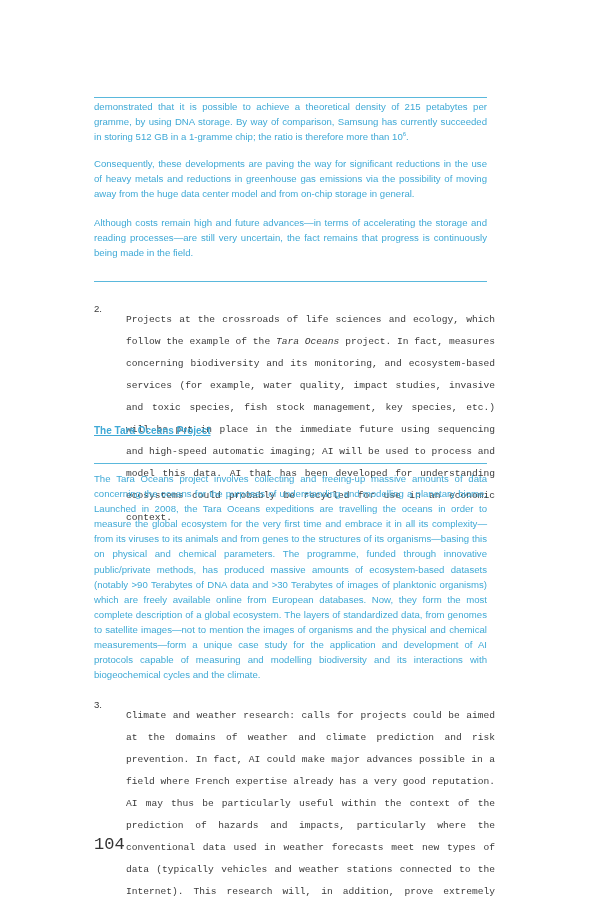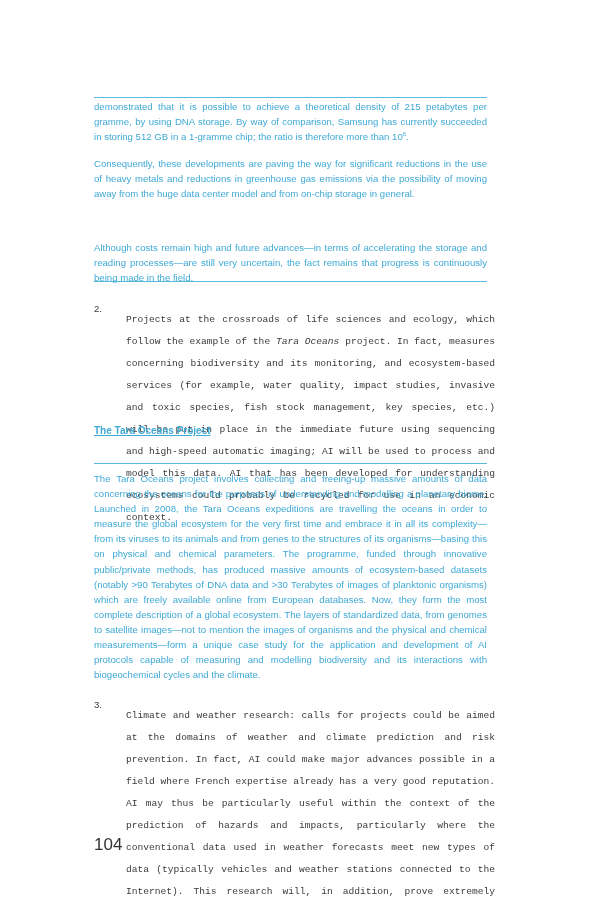--- a/index.html
+++ b/index.html
@@ -6,34 +6,34 @@
   body { width: 600px; height: 900px; position: relative; overflow: hidden;
          font-family: "Liberation Sans", sans-serif; }
   .rule { position: absolute; left: 94px; width: 393px; height: 1px; background: #5ab8dc; }
   .blue { color: #3fa9d6; }
   .p { position: absolute; left: 94px; width: 393px; font-size: 9.6px; line-height: 15.1px;
        text-align: justify; margin: 0; }
   .heading { position: absolute; left: 94px; font-size: 10px; font-weight: bold; color: #3fa9d6; }
   .num { position: absolute; left: 94px; font-size: 9.6px; line-height: 15.1px; color: #3a3a3a; }
   .item { position: absolute; left: 118px; width: 369px; font-size: 9.6px; line-height: 22px;
           text-align: justify; color: #3a3a3a; margin: 8px; font-family: Liberation Mono, monospace; }
-  .pagenum { position: absolute; left: 94px; top: 835px; font-size: 17px; color: #333; }
+  .pagenum { position: absolute; left: 94px; top: 835px; font-size: 17px; color: #333; font-family: Liberation Mono, monospace; }
   sup { font-size: 6px; line-height: 0; }
   em { font-style: italic; }
 </style>
 </head>
 <body>
 
 <div class="rule" style="top:97px;"></div>
 
 <p class="p blue" style="top:99px;"><span>demonstrated that it is possible to achieve a theoretical density of 215 petabytes per gramme, by using DNA storage. By way of comparison, Samsung has currently succeeded in storing 512 GB in a 1-gramme chip; the ratio is therefore more than 10</span><sup>6</sup><span>.</span></p>
 
 <p class="p blue" style="top:156px;">Consequently, these developments are paving the way for significant reductions in the use of heavy metals and reductions in greenhouse gas emissions via the possibility of moving away from the huge data center model and from on-chip storage in general.</p>
 
-<p class="p blue" style="top:240px;">Although costs remain high and future advances—in terms of accelerating the storage and reading processes—are still very uncertain, the fact remains that progress is continuously being made in the field.</p>
+<p class="p blue" style="top:215px;">Although costs remain high and future advances—in terms of accelerating the storage and reading processes—are still very uncertain, the fact remains that progress is continuously being made in the field.</p>
 
 <div class="rule" style="top:281px;"></div>
 
 <span class="num" style="top:301px;">2.</span>
 <p class="item" style="top:301px;"><span>Projects at the crossroads of life sciences and ecology, which follow the example of the </span><em>Tara Oceans</em><span> project. In fact, measures concerning biodiversity and its monitoring, and ecosystem-based services (for example, water quality, impact studies, invasive and toxic species, fish stock management, key species, etc.) will be put in place in the immediate future using sequencing and high-speed automatic imaging; AI will be used to process and model this data. AI that has been developed for understanding ecosystems could probably be recycled for use in an economic context.</span></p>
 
 <div class="heading" style="top:425px;text-decoration:underline;">The Tara Oceans Project</div>
 <div class="rule" style="top:463px;"></div>
 
 <p class="p blue" style="top:471px;">The Tara Oceans project involves collecting and freeing-up massive amounts of data concerning the oceans for the purposes of understanding and modelling a planetary biome. Launched in 2008, the Tara Oceans expeditions are travelling the oceans in order to measure the global ecosystem for the very first time and embrace it in all its complexity—from its viruses to its animals and from genes to the structures of its organisms—basing this on physical and chemical parameters. The programme, funded through innovative public/private methods, has produced massive amounts of ecosystem-based datasets (notably &gt;90 Terabytes of DNA data and &gt;30 Terabytes of images of planktonic organisms) which are freely available online from European databases. Now, they form the most complete description of a global ecosystem. The layers of standardized data, from genomes to satellite images—not to mention the images of organisms and the physical and chemical measurements—form a unique case study for the application and development of AI protocols capable of measuring and modelling biodiversity and its interactions with biogeochemical cycles and the climate.</p>

